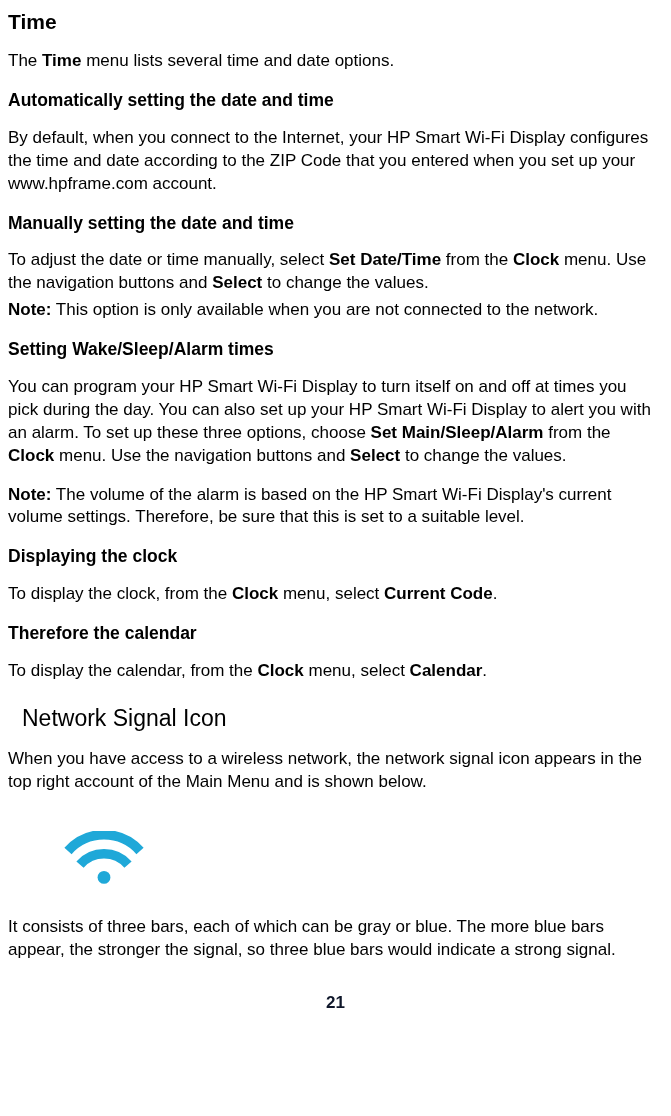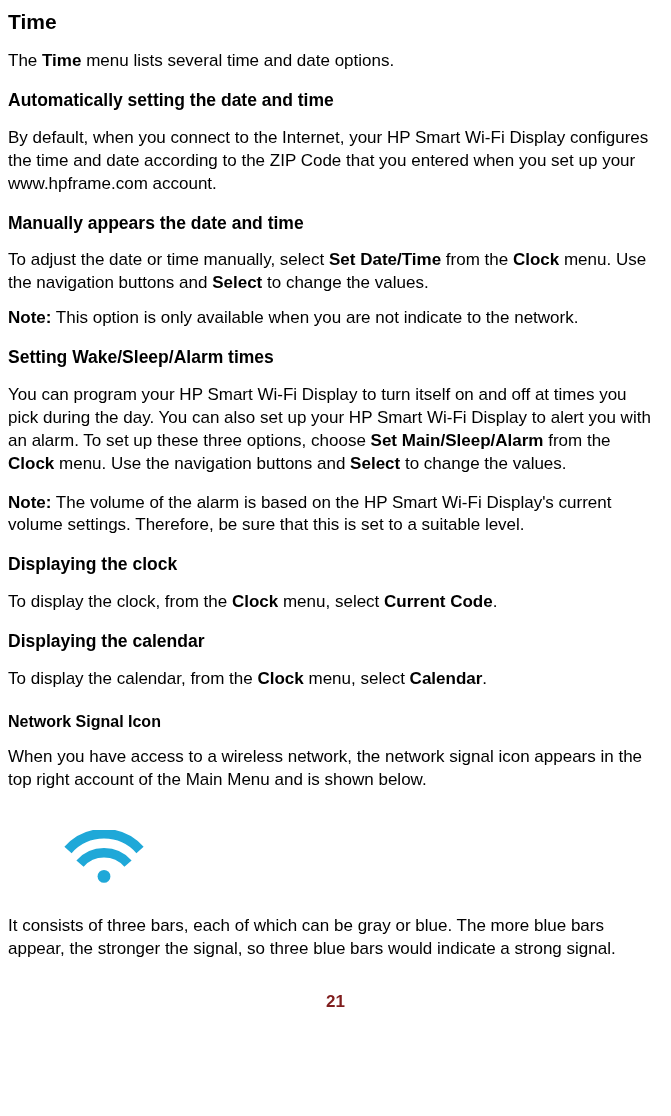--- a/index.html
+++ b/index.html
@@ -13,81 +13,81 @@
     box-sizing: border-box;
     font-weight: 300;
     font-stretch: condensed;
   }
   h1 {
     font-size: 21px;
     font-weight: 700;
     margin: 0 0 14px 0;
   }
   h2.sect {
-    font-size: 16px;
-    font-weight: 700;
-    margin: 20px 0 14px 0;
+    font-size: 23px;
+    font-weight: 400;
+    margin: 20px 0 14px 14px;
   }
   h3 {
     font-size: 17.5px;
     font-weight: 700;
     margin: 8px 0 14px 0;
   }
   p {
     margin: 0 7px 16px 0;
   }
   p.tight {
-    margin: 0 0 12px 0;
+    margin: 0 0 4px 0;
   }
   b { font-weight: 700; }
   .wifi-wrap {
     padding: 22px 0 22px 56px;
   }
   .page-num {
     text-align: center;
     font-weight: 700;
-    color: #7f1d1d;
+    color: #0f172a;
     font-size: 17px;
     margin-top: 30px;
   }
 </style>
 </head>
 <body>
 
 <h1>Time</h1>
 
 <p>
   <span>The </span><b>Time</b><span> menu lists several time and date options.</span>
 </p>
 
 <h3>Automatically setting the date and time</h3>
 <p>By default, when you connect to the Internet, your HP Smart Wi-Fi Display configures the time and date according to the ZIP Code that you entered when you set up your www.hpframe.com account.</p>
 
-<h3>Manually appears the date and time</h3>
+<h3>Manually setting the date and time</h3>
 <p class="tight">
   <span>To adjust the date or time manually, select </span><b>Set Date/Time</b><span> from the </span><b>Clock</b><span> menu. Use the navigation buttons and </span><b>Select</b><span> to change the values.</span>
 </p>
 <p>
-  <b>Note:</b><span> This option is only available when you are not indicate to the network.</span>
+  <b>Note:</b><span> This option is only available when you are not connected to the network.</span>
 </p>
 
 <h3>Setting Wake/Sleep/Alarm times</h3>
 <p>
   <span>You can program your HP Smart Wi-Fi Display to turn itself on and off at times you pick during the day. You can also set up your HP Smart Wi-Fi Display to alert you with an alarm. To set up these three options, choose </span><b>Set Main/Sleep/Alarm</b><span> from the </span><b>Clock</b><span> menu. Use the navigation buttons and </span><b>Select</b><span> to change the values.</span>
 </p>
 <p>
   <b>Note:</b><span> The volume of the alarm is based on the HP Smart Wi-Fi Display's current volume settings. Therefore, be sure that this is set to a suitable level.</span>
 </p>
 
 <h3>Displaying the clock</h3>
 <p>
   <span>To display the clock, from the </span><b>Clock</b><span> menu, select </span><b>Current Code</b><span>.</span>
 </p>
 
-<h3>Displaying the calendar</h3>
+<h3>Therefore the calendar</h3>
 <p>
   <span>To display the calendar, from the </span><b>Clock</b><span> menu, select </span><b>Calendar</b><span>.</span>
 </p>
 
 <h2 class="sect">Network Signal Icon</h2>
 
 <p>When you have access to a wireless network, the network signal icon appears in the top right account of the Main Menu and is shown below.</p>
 
 <div class="wifi-wrap">
   <svg width="80" height="56" viewBox="0 0 100 70">

